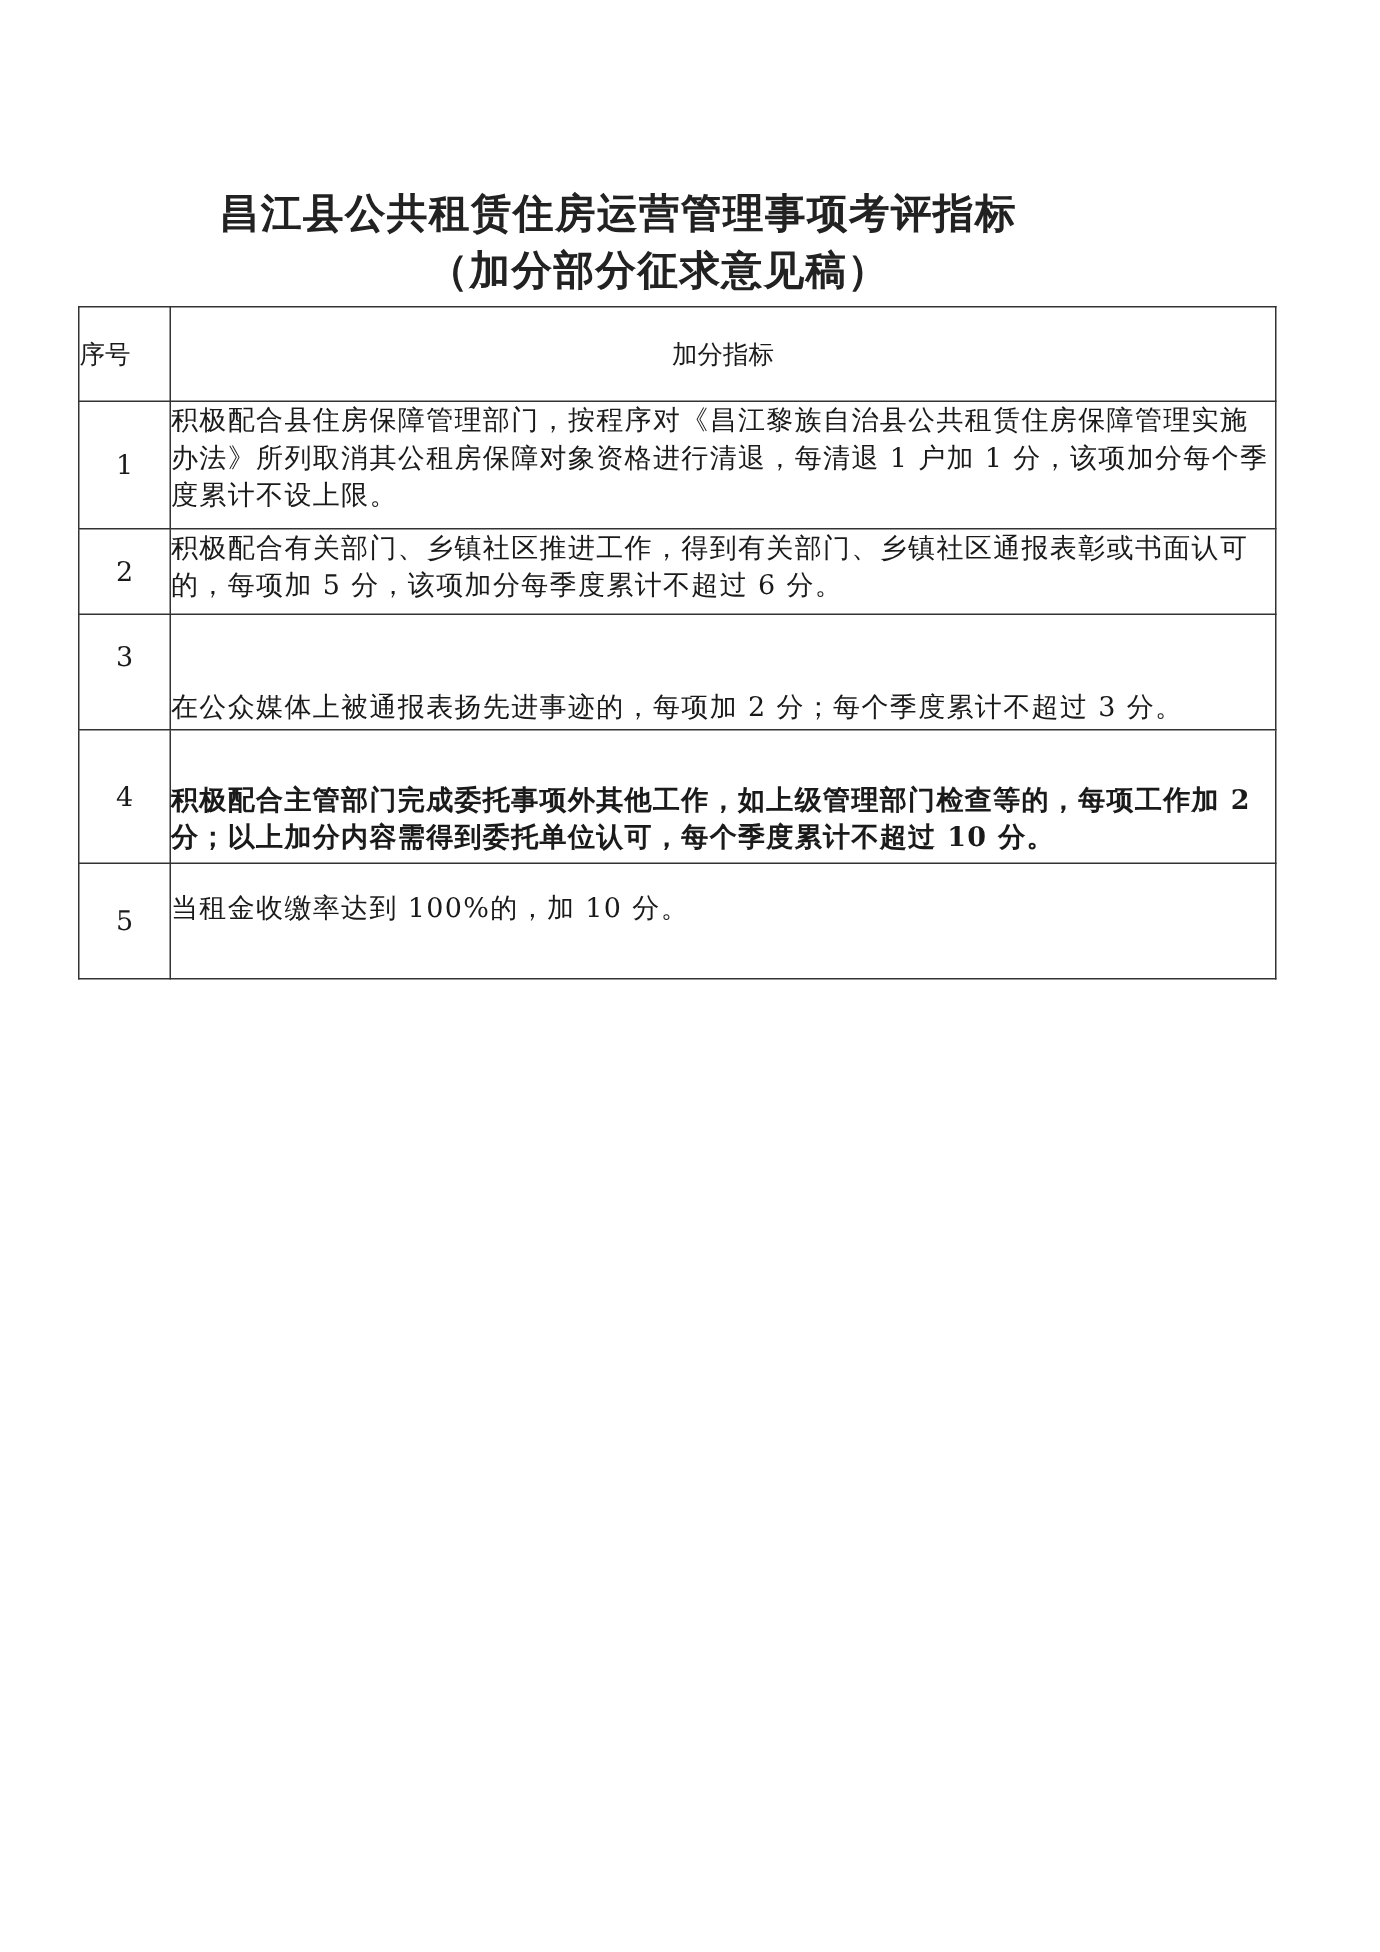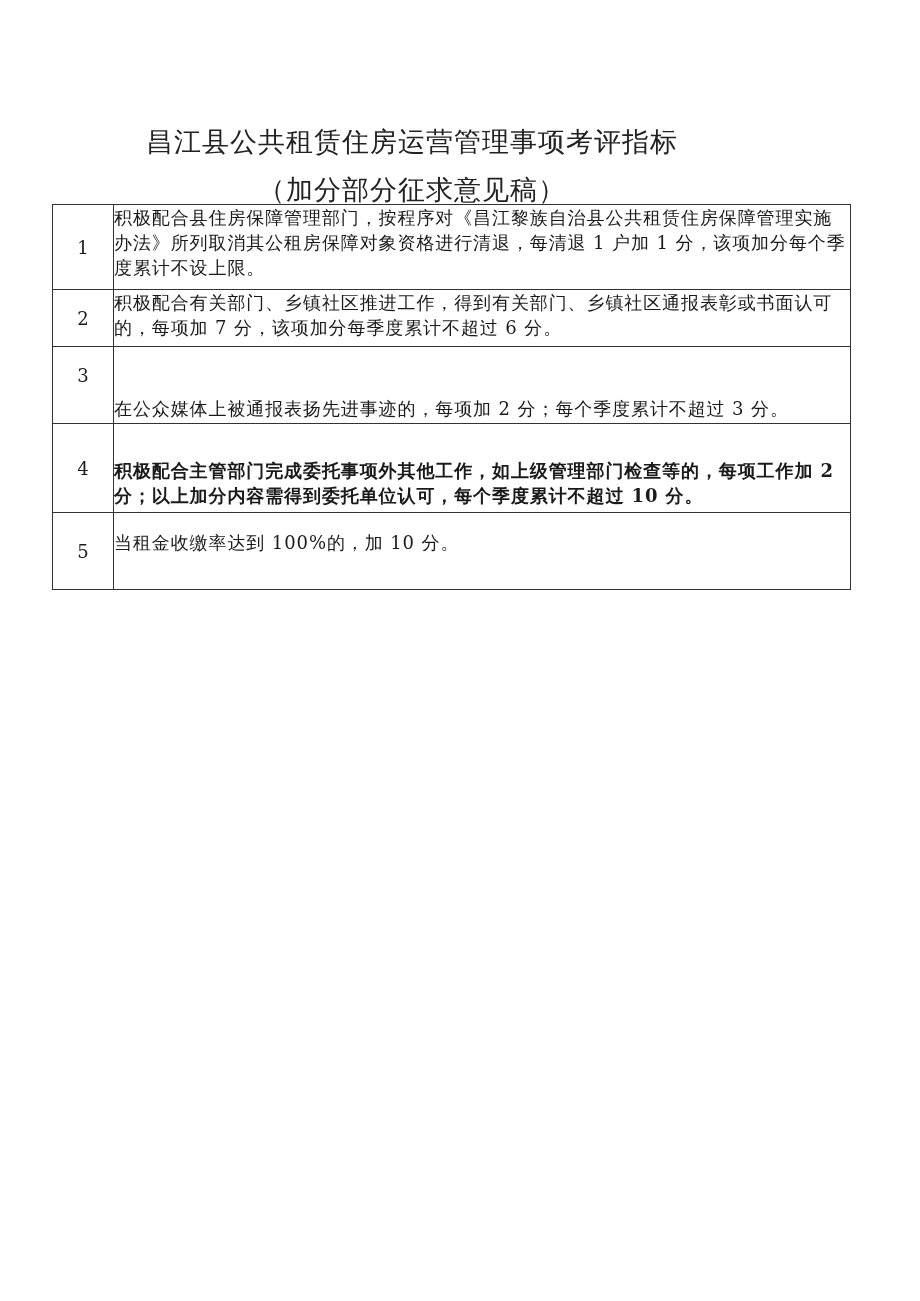--- a/index.html
+++ b/index.html
@@ -1,21 +1,21 @@
 <!DOCTYPE html>
 <html><head>
 <meta charset="utf-8">
 <style>
   html, body { margin: 0; padding: 0; background: #ffffff; }
   body { width: 920px; height: 1301px; position: relative; overflow: hidden;
          font-family: "DejaVu Serif", "Liberation Serif", serif; color: #1a1a1a; }
   .title { position: absolute; left: 0; width: 824px; text-align: center;
-           font-size: 27px; letter-spacing: 1px; color: #222; }
+           font-size: 27px; letter-spacing: 1px; color: #222; font-weight: bold; }
   .title.t1 { top: 124px; }
-  .title.t2 { top: 172px; }
+  .title.t2 { top: 162px; padding-left: 27px; }
   table.grid { position: absolute; left: 52px; top: 204px; width: 799px;
                border-collapse: collapse; table-layout: fixed; }
   table.grid td, table.grid th { border: 1px solid #333; padding: 0; }
   .col-no { width: 61px; }
   th { font-family: "DejaVu Sans", "Liberation Sans", sans-serif; font-weight: normal;
        font-size: 17px; height: 62px; }
   th.h-no { text-align: left; padding-left: 0; }
   td.no { text-align: center; font-size: 18px; vertical-align: middle; }
   td.txt { font-size: 18px; line-height: 25px; padding-left: 2px; padding-right: 0;
            letter-spacing: 0.9px; vertical-align: top; }
@@ -34,27 +34,31 @@
 
 <div class="title t1">昌江县公共租赁住房运营管理事项考评指标</div>
 <div class="title t2">（加分部分征求意见稿）</div>
 
 <table class="grid">
   <colgroup>
     <col class="col-no">
     <col>
   </colgroup>
   <tbody>
+      <tr>
+    <th class="h-no">序号</th>
+    <th>加分指标</th>
+  </tr>
   <tr class="r1">
     <td class="no">1</td>
     <td class="txt">积极配合县住房保障管理部门，按程序对《昌江黎族自治县公共租赁住房保障管理实施办法》所列取消其公租房保障对象资格进行清退，每清退 1 户加 1 分，该项加分每个季度累计不设上限。</td>
   </tr>
   <tr class="r2">
     <td class="no">2</td>
-    <td class="txt">积极配合有关部门、乡镇社区推进工作，得到有关部门、乡镇社区通报表彰或书面认可的，每项加 7 分，该项加分每季度累计不超过 6 分。</td>
+    <td class="txt">积极配合有关部门、乡镇社区推进工作，得到有关部门、乡镇社区通报表彰或书面认可的，每项加 5 分，该项加分每季度累计不超过 6 分。</td>
   </tr>
   <tr class="r3">
     <td class="no">3</td>
     <td class="txt">在公众媒体上被通报表扬先进事迹的，每项加 2 分；每个季度累计不超过 3 分。</td>
   </tr>
   <tr class="r4">
     <td class="no">4</td>
     <td class="txt">积极配合主管部门完成委托事项外其他工作，如上级管理部门检查等的，每项工作加 2 分；以上加分内容需得到委托单位认可，每个季度累计不超过 10 分。</td>
   </tr>
   <tr class="r5">

